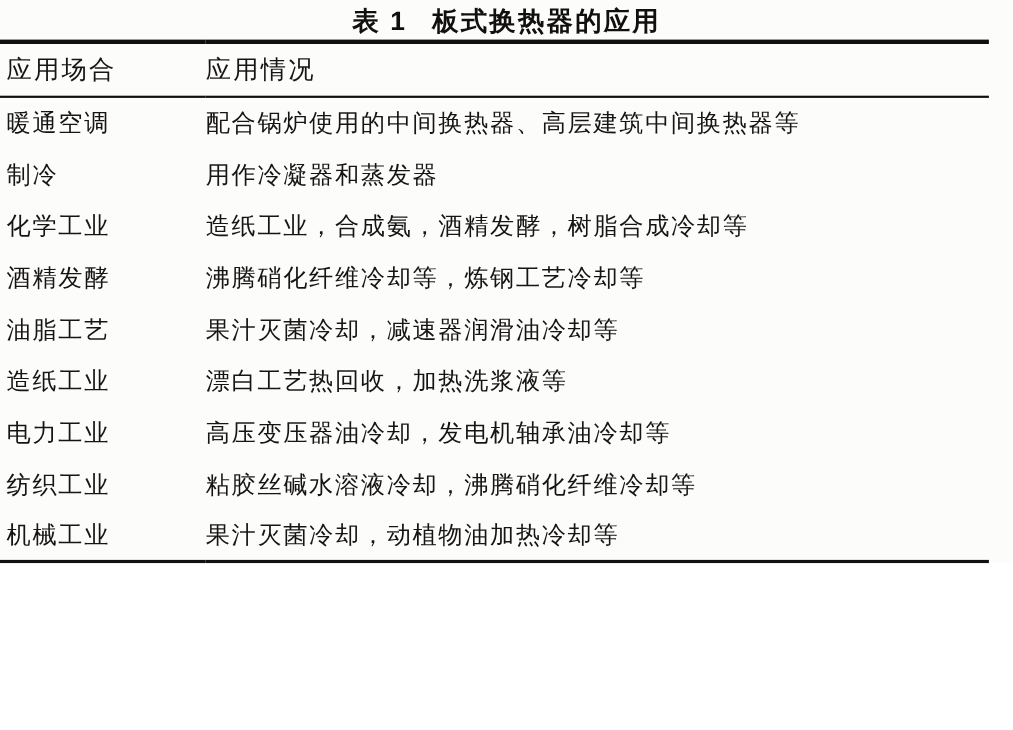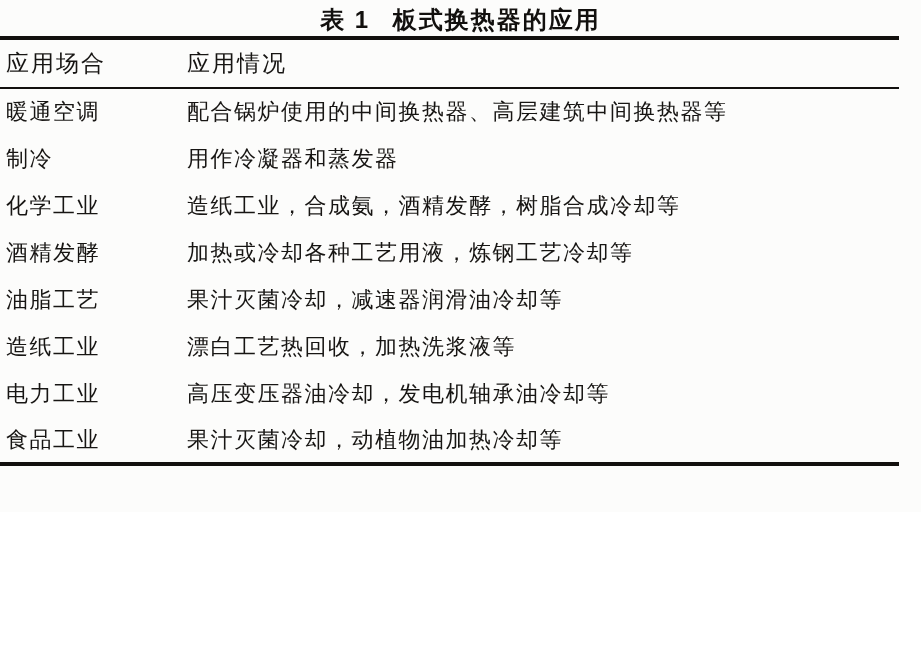--- a/index.html
+++ b/index.html
@@ -98,34 +98,38 @@
         <tr>
     <td class="col-occasion">制冷</td>
     <td class="col-situation">用作冷凝器和蒸发器</td>
   </tr>
         <tr>
     <td class="col-occasion">化学工业</td>
     <td class="col-situation">造纸工业，合成氨，酒精发酵，树脂合成冷却等</td>
   </tr>
         <tr>
     <td class="col-occasion">酒精发酵</td>
-    <td class="col-situation">加热或冷却各种工艺用液，炼钢工艺冷却等</td>
+    <td class="col-situation">沸腾硝化纤维冷却等，炼钢工艺冷却等</td>
   </tr>
         <tr>
     <td class="col-occasion">油脂工艺</td>
     <td class="col-situation">果汁灭菌冷却，减速器润滑油冷却等</td>
   </tr>
         <tr>
     <td class="col-occasion">造纸工业</td>
     <td class="col-situation">漂白工艺热回收，加热洗浆液等</td>
   </tr>
         <tr>
     <td class="col-occasion">电力工业</td>
     <td class="col-situation">高压变压器油冷却，发电机轴承油冷却等</td>
   </tr>
         <tr>
-    <td class="col-occasion">食品工业</td>
+    <td class="col-occasion">纺织工业</td>
+    <td class="col-situation">粘胶丝碱水溶液冷却，沸腾硝化纤维冷却等</td>
+  </tr>
+        <tr>
+    <td class="col-occasion">机械工业</td>
     <td class="col-situation">果汁灭菌冷却，动植物油加热冷却等</td>
   </tr>
       </tbody>
   </table>
 
 </div>
 
 </body></html>

